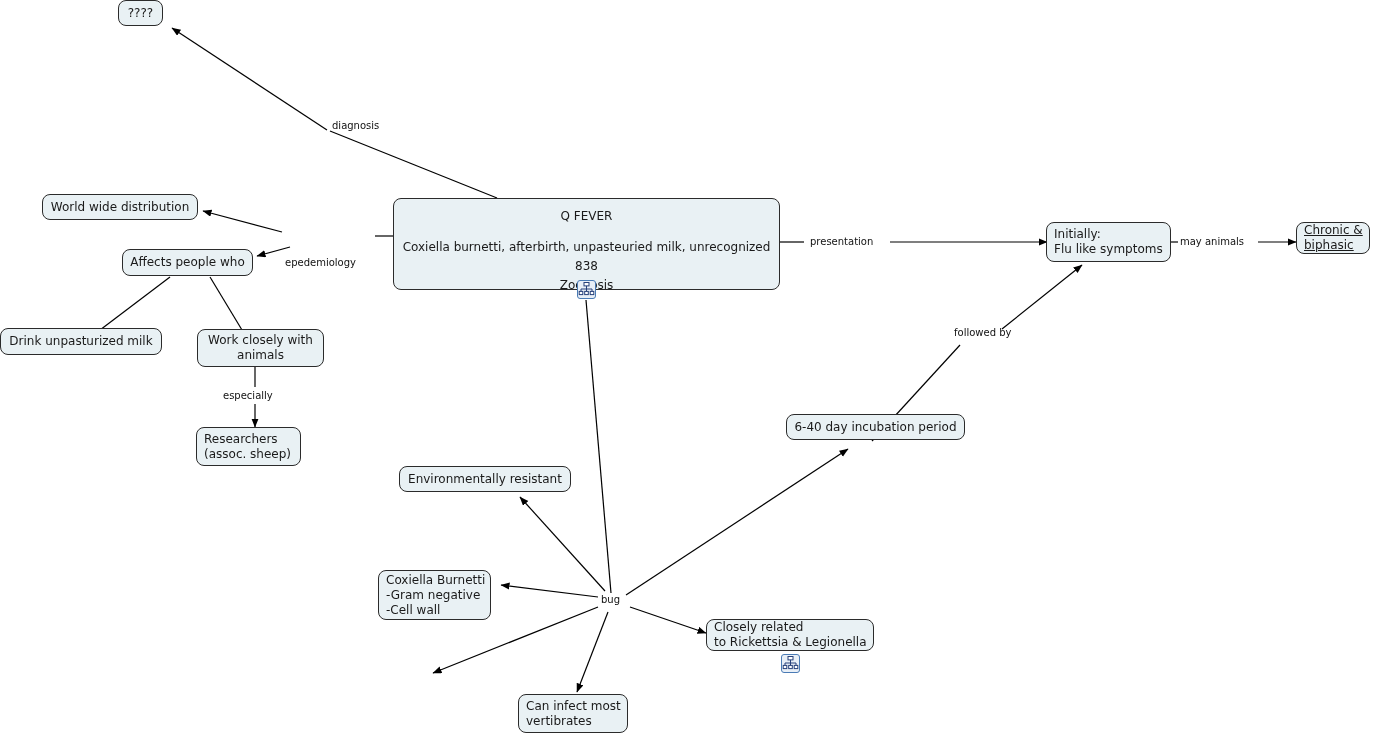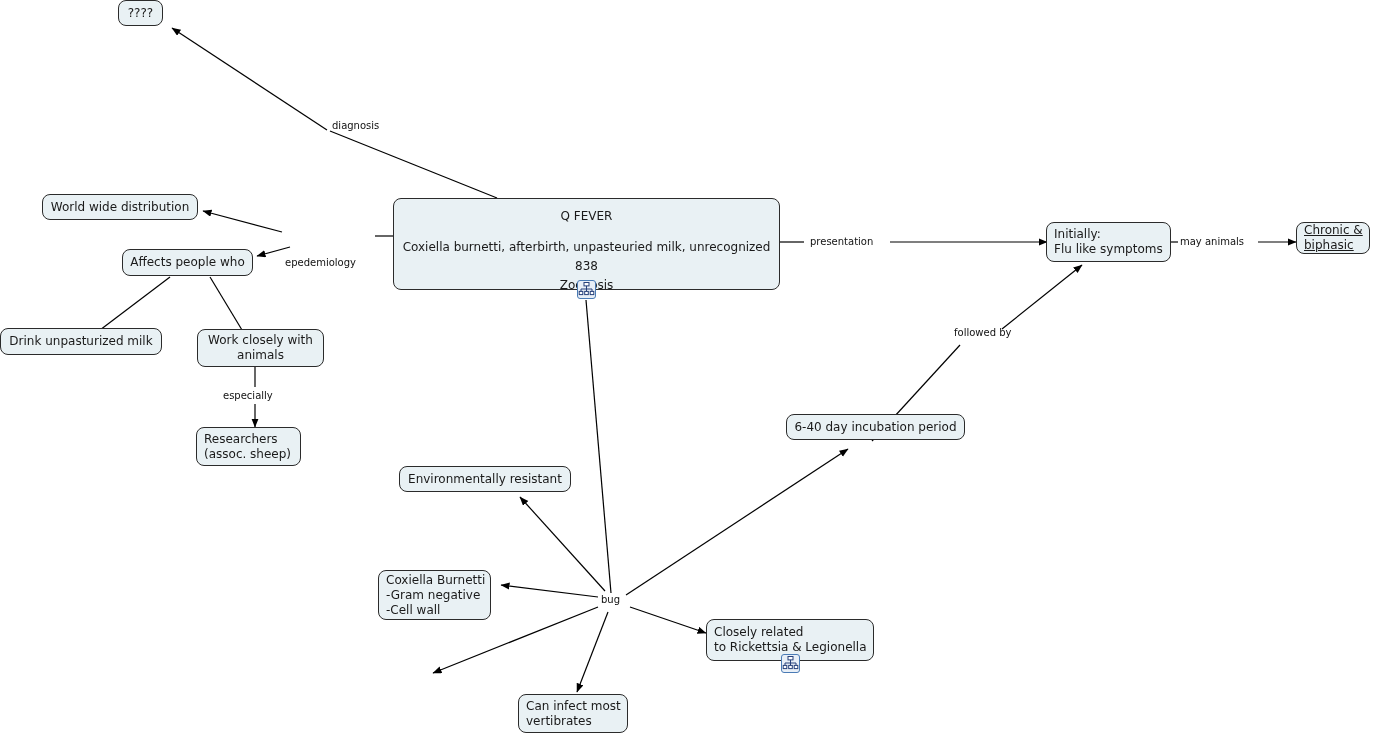--- a/index.html
+++ b/index.html
@@ -220,21 +220,21 @@
 -Gram negative
 -Cell wall</span>
   </div>
 
 
   <div class="node left" id="node-vertebrates" style="left:518px; top:694px; width:110px; height:39px;">
     <span class="node-text">Can infect most
 vertibrates</span>
   </div>
 
-  <div class="node left" id="node-related" style="left:706px; top:619px; width:168px; height:42px;">
+  <div class="node left" id="node-related" style="left:706px; top:619px; width:168px; height:32px;">
     <span class="node-text">Closely related
 to Rickettsia &amp; Legionella</span>
   </div>
 
   <div class="edge-label" style="left:332px; top:119px;">diagnosis</div>
 
   <div class="edge-label" style="left:285px; top:229px;margin-top:27px;">epedemiology</div>
 
   <div class="edge-label" style="left:223px; top:389px;">especially</div>
 

